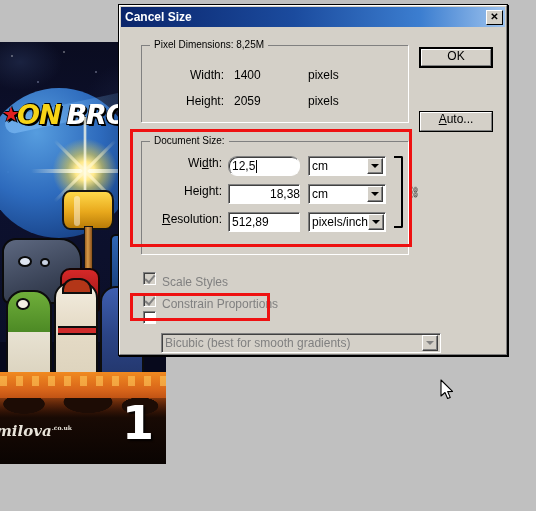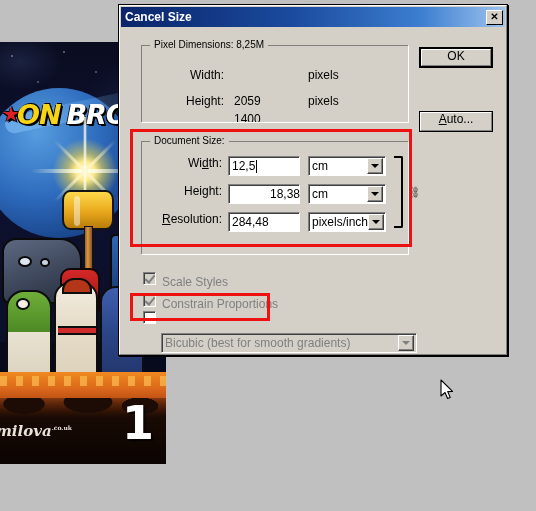--- a/index.html
+++ b/index.html
@@ -474,37 +474,37 @@
       <span class="close-btn">✕</span>
     </div>
 
     <div class="dlg-body">
 
       <div class="groupbox" id="grp-pixel">
         <span class="group-legend">Pixel Dimensions:  8,25M</span>
 
         <div class="field-row" style="left:10px; top:22px;">
           <span class="field-label" style="width:72px;">Width:</span>
-          <span class="ro-value" style="width:84px; padding-left:10px;margin-top:44px;">1400</span>
+          <span class="ro-value" style="width:84px; padding-left:10px;">1400</span>
           <span class="unit-static">pixels</span>
         </div>
 
         <div class="field-row" style="left:10px; top:48px;">
           <span class="field-label" style="width:72px;">Height:</span>
           <span class="ro-value" style="width:84px; padding-left:10px;">2059</span>
           <span class="unit-static">pixels</span>
         </div>
       </div>
 
       <div class="groupbox" id="grp-doc">
         <span class="group-legend">Document Size:</span>
 
         <div class="field-row" style="left:4px; top:14px;">
           <span class="field-label" style="width:76px;">Wi<span class="ul">d</span>th:</span>
-          <div class="textbox" style="width:72px; margin-left:6px;">
+          <div class="textbox" style="width:72px; margin-left:6px;border-radius:9px;">
             <span>12,5</span>
               <span class="caret"></span>
           </div>
           <div class="combo" style="width:78px; margin-left:8px;">
             <span>cm</span>
             <span class="arrow-btn">
                 <span class="arrow-glyph"></span>
               </span>
           </div>
         </div>
@@ -518,21 +518,21 @@
             <span>cm</span>
             <span class="arrow-btn">
                 <span class="arrow-glyph"></span>
               </span>
           </div>
         </div>
 
         <div class="field-row" style="left:4px; top:70px;">
           <span class="field-label" style="width:76px;"><span class="ul">R</span>esolution:</span>
           <div class="textbox" style="width:72px; margin-left:6px;">
-            <span>284,48</span>
+            <span>512,89</span>
           </div>
           <div class="combo" style="width:78px; margin-left:8px;">
             <span>pixels/inch</span>
             <span class="arrow-btn">
                 <span class="arrow-glyph"></span>
               </span>
           </div>
         </div>
 
         <div class="link-bracket"></div>
@@ -546,21 +546,21 @@
 
       <div class="checkrow" style="left:22px; top:260px;">
         <span class="checkbox disabled checked"></span>
         <span class="chk-label disabled">Constrain Proportions</span>
       </div>
 
       <div class="checkrow" style="left:22px; top:282px;">
         <span class="checkbox"></span>
       </div>
 
-      <div class="combo disabled" style="position:absolute; left:40px; top:304px; width:256px;">
+      <div class="combo disabled" style="position:absolute; left:40px; top:304px; width:280px;">
         <span>Bicubic (best for smooth gradients)</span>
         <span class="arrow-btn">
             <span class="arrow-glyph"></span>
           </span>
       </div>
 
       <div class="btn default" style="left:298px; top:18px;">
         <span class="btn-text">OK</span>
       </div>
       <div class="btn" style="left:298px; top:82px;">

